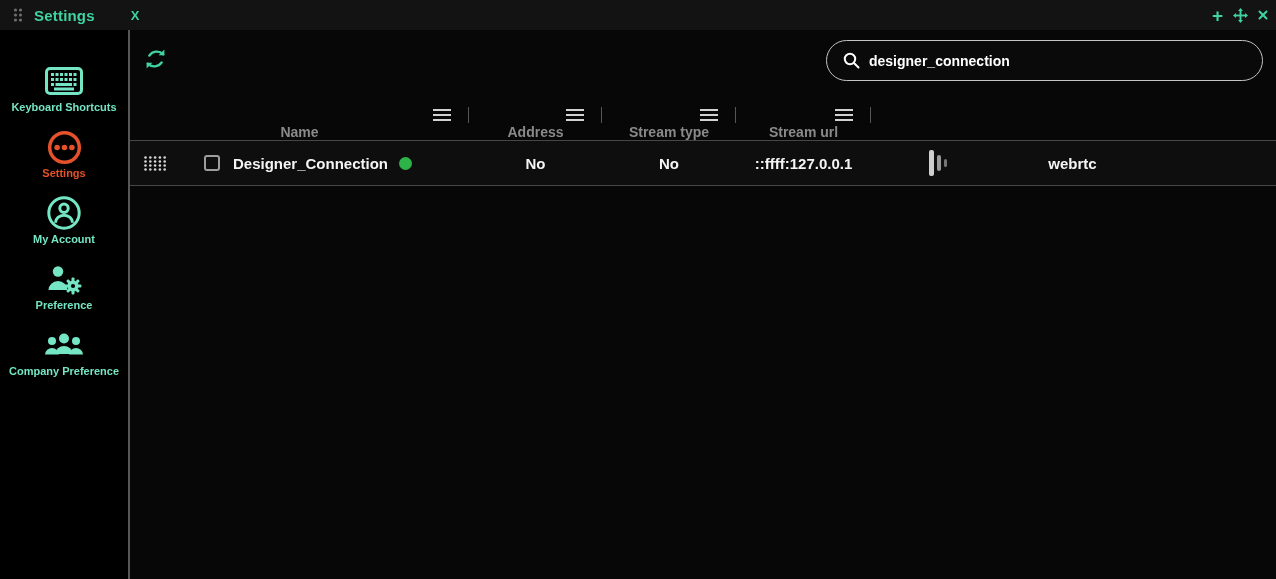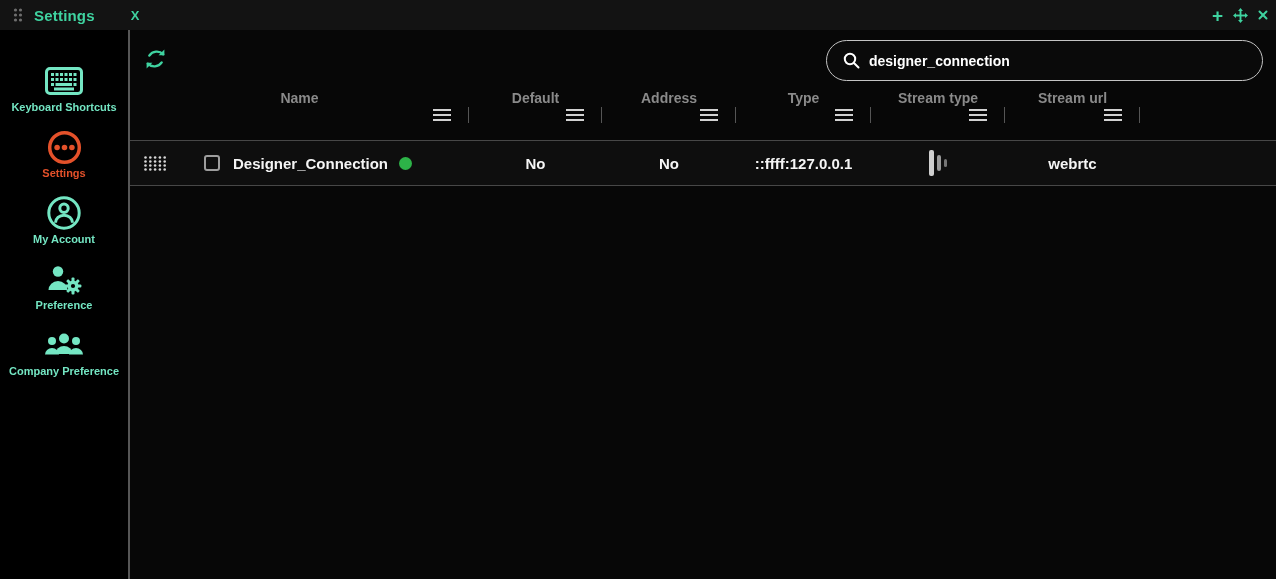--- a/index.html
+++ b/index.html
@@ -36,21 +36,21 @@
   .refresh-btn { position:absolute; left:14px; top:17px; color:var(--accent-strong,#3fd3a0); cursor:pointer; }
   .searchbox { position:absolute; right:13px; top:10px; width:437px; height:41px;
     border:1px solid #c4c4c4; border-radius:21px; background:#0a0a0a;
     display:flex; align-items:center; padding:0 16px; gap:9px; }
   .searchbox input { flex:1; background:transparent; border:none; outline:none;
     color:#fff; font-weight:700; font-size:14px; font-family:"Liberation Sans",sans-serif; }
 
   
   .grid-cols { display:grid; grid-template-columns:339px 133px 134px 135px 134px 135px 135px; }
   .thead { height:50px; align-items:center; }
-  .th { position:relative; height:100%; display:flex; align-items:flex-start; justify-content:center;
+  .th { position:relative; height:100%; display:flex; align-items:flex-end; justify-content:center;
     color:var(--header-text,#8a8a8a); font-size:14px; font-weight:700; }
   .th::after { content:""; position:absolute; right:0; top:17px; bottom:17px; width:1px; background:#555; }
   .hlines { width:18px; height:12px; background:
       linear-gradient(#d2d2d2,#d2d2d2) 0 0/100% 2px no-repeat,
       linear-gradient(#d2d2d2,#d2d2d2) 0 5px/100% 2px no-repeat,
       linear-gradient(#d2d2d2,#d2d2d2) 0 10px/100% 2px no-repeat;
     position:absolute; right:18px; top:50%; transform:translateY(-50%); cursor:pointer; }
   .trow { height:46px; background:var(--row-bg,#0e0e0e); align-items:center;
     border-top:1px solid #474747; border-bottom:1px solid #474747;
     color:#f5f5f5; font-size:15px; font-weight:700; }
@@ -226,29 +226,21 @@
         <input type="text" value="designer_connection" style="">
       </div>
     </div>
 
     <div class="grid-cols thead">
       <div class="th">
         <span>Name</span>
         <span class="hlines"></span>
       </div>
       <div class="th">
-        <span>Default</span>
-        <span class="hlines"></span>
-      </div>
-      <div class="th">
         <span>Address</span>
-        <span class="hlines"></span>
-      </div>
-      <div class="th">
-        <span>Type</span>
         <span class="hlines"></span>
       </div>
       <div class="th">
         <span>Stream type</span>
         <span class="hlines"></span>
       </div>
       <div class="th">
         <span>Stream url</span>
         <span class="hlines"></span>
       </div>

